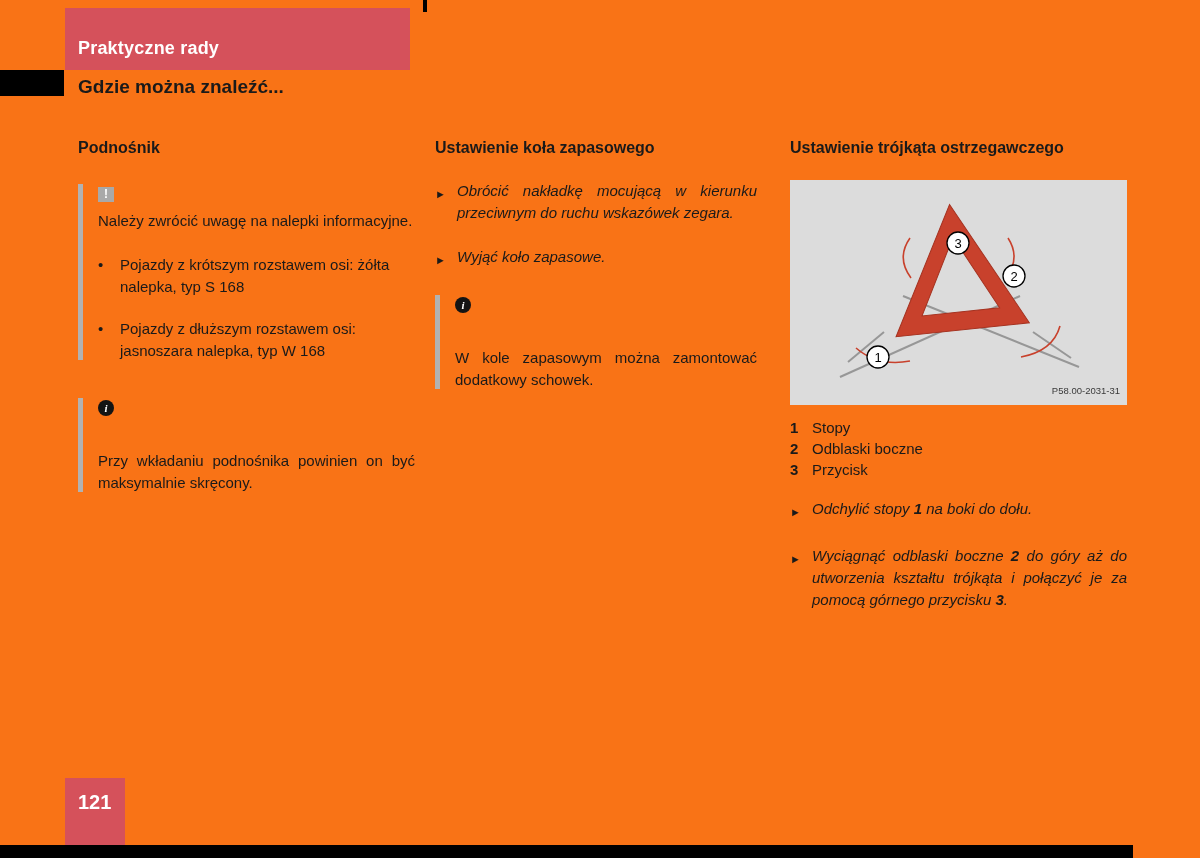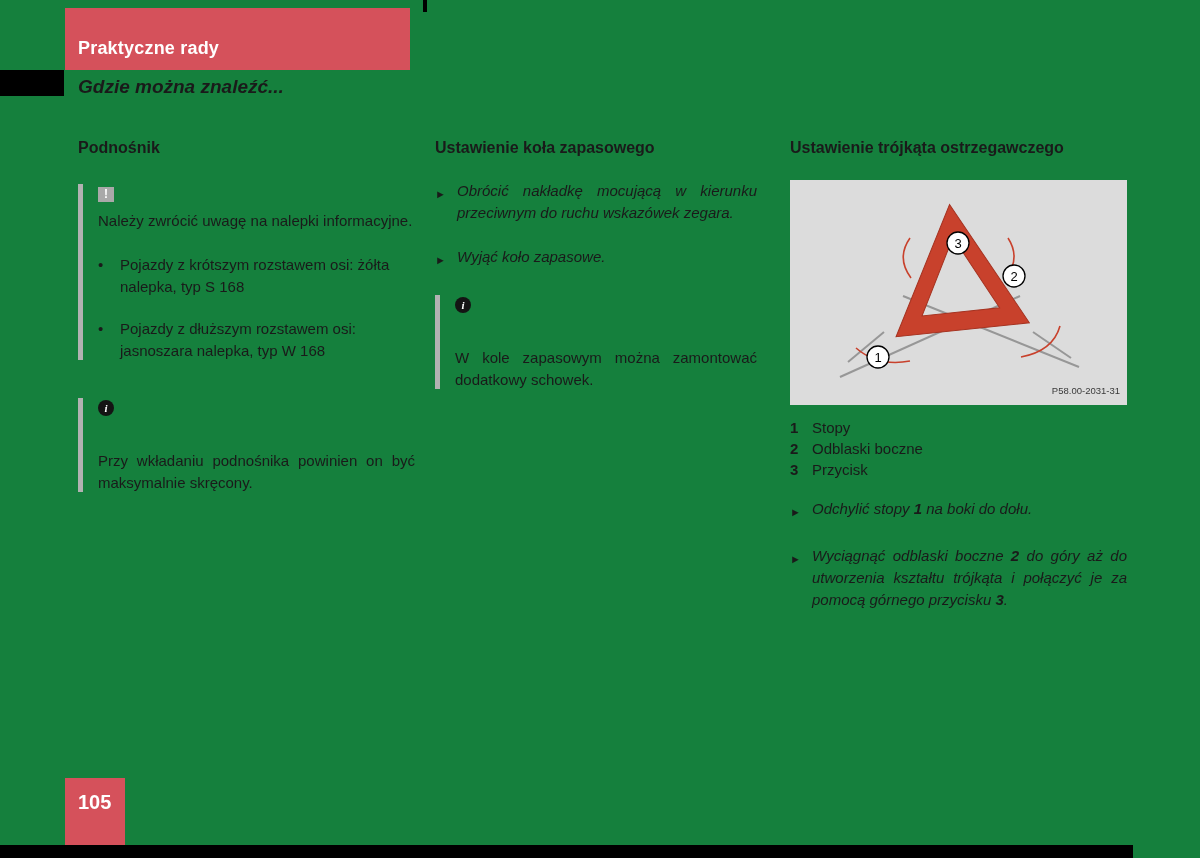--- a/index.html
+++ b/index.html
@@ -5,35 +5,35 @@
   * { margin:0; padding:0; box-sizing:border-box; }
   html,body { background:#ffffff; }
   body {
     font-family:"Liberation Sans", sans-serif;
     color:#1a1a1a;
     -webkit-font-smoothing:antialiased;
   }
   .page {
     position:relative;
     width:1200px; height:858px;
-    background:#15803d;
+    background:#f97316;
     overflow:hidden;
   }
   .reg-mark { position:absolute; left:423px; top:0; width:4px; height:12px; background:#000; }
 
   
   .banner {
     position:absolute; left:65px; top:8px; width:345px; height:62px;
     background:#d5515b; color:#fff;
     display:flex; align-items:flex-end;
     padding:0 0 11px 13px;
     font-weight:bold; font-size:18px; letter-spacing:0.2px;
   }
   .tab-block { position:absolute; left:0; top:70px; width:64px; height:26px; background:#000; }
-  .subtitle { position:absolute; left:78px; top:76px; font-size:19px; font-weight:bold;font-style:italic; }
+  .subtitle { position:absolute; left:78px; top:76px; font-size:19px; font-weight:bold; }
 
   
   .col { position:absolute; top:138px; font-size:15px; line-height:22px; }
   .col1 { left:78px;  width:337px; }
   .col2 { left:435px; width:322px; }
   .col3 { left:790px; width:337px; }
   .colhead { font-size:16px; font-weight:bold; margin-bottom:22px; line-height:20px; }
   p.just { text-align:justify; }
 
   
@@ -200,17 +200,17 @@
       <span class="step-marker">►</span>
       <p><span>Odchylić stopy </span><b>1</b><span> na boki do dołu.</span></p>
     </div>
     <div class="step">
       <span class="step-marker">►</span>
       <p><span>Wyciągnąć odblaski boczne </span><b>2</b><span> do góry aż do utworzenia kształtu trójkąta i połączyć je za pomocą górnego przycisku </span><b>3</b><span>.</span></p>
     </div>
   </section>
 
   <div class="pageno">
-    <span>105</span>
+    <span>121</span>
   </div>
   <div class="bottom-bar"></div>
 
 </div>
 
 </body></html>

